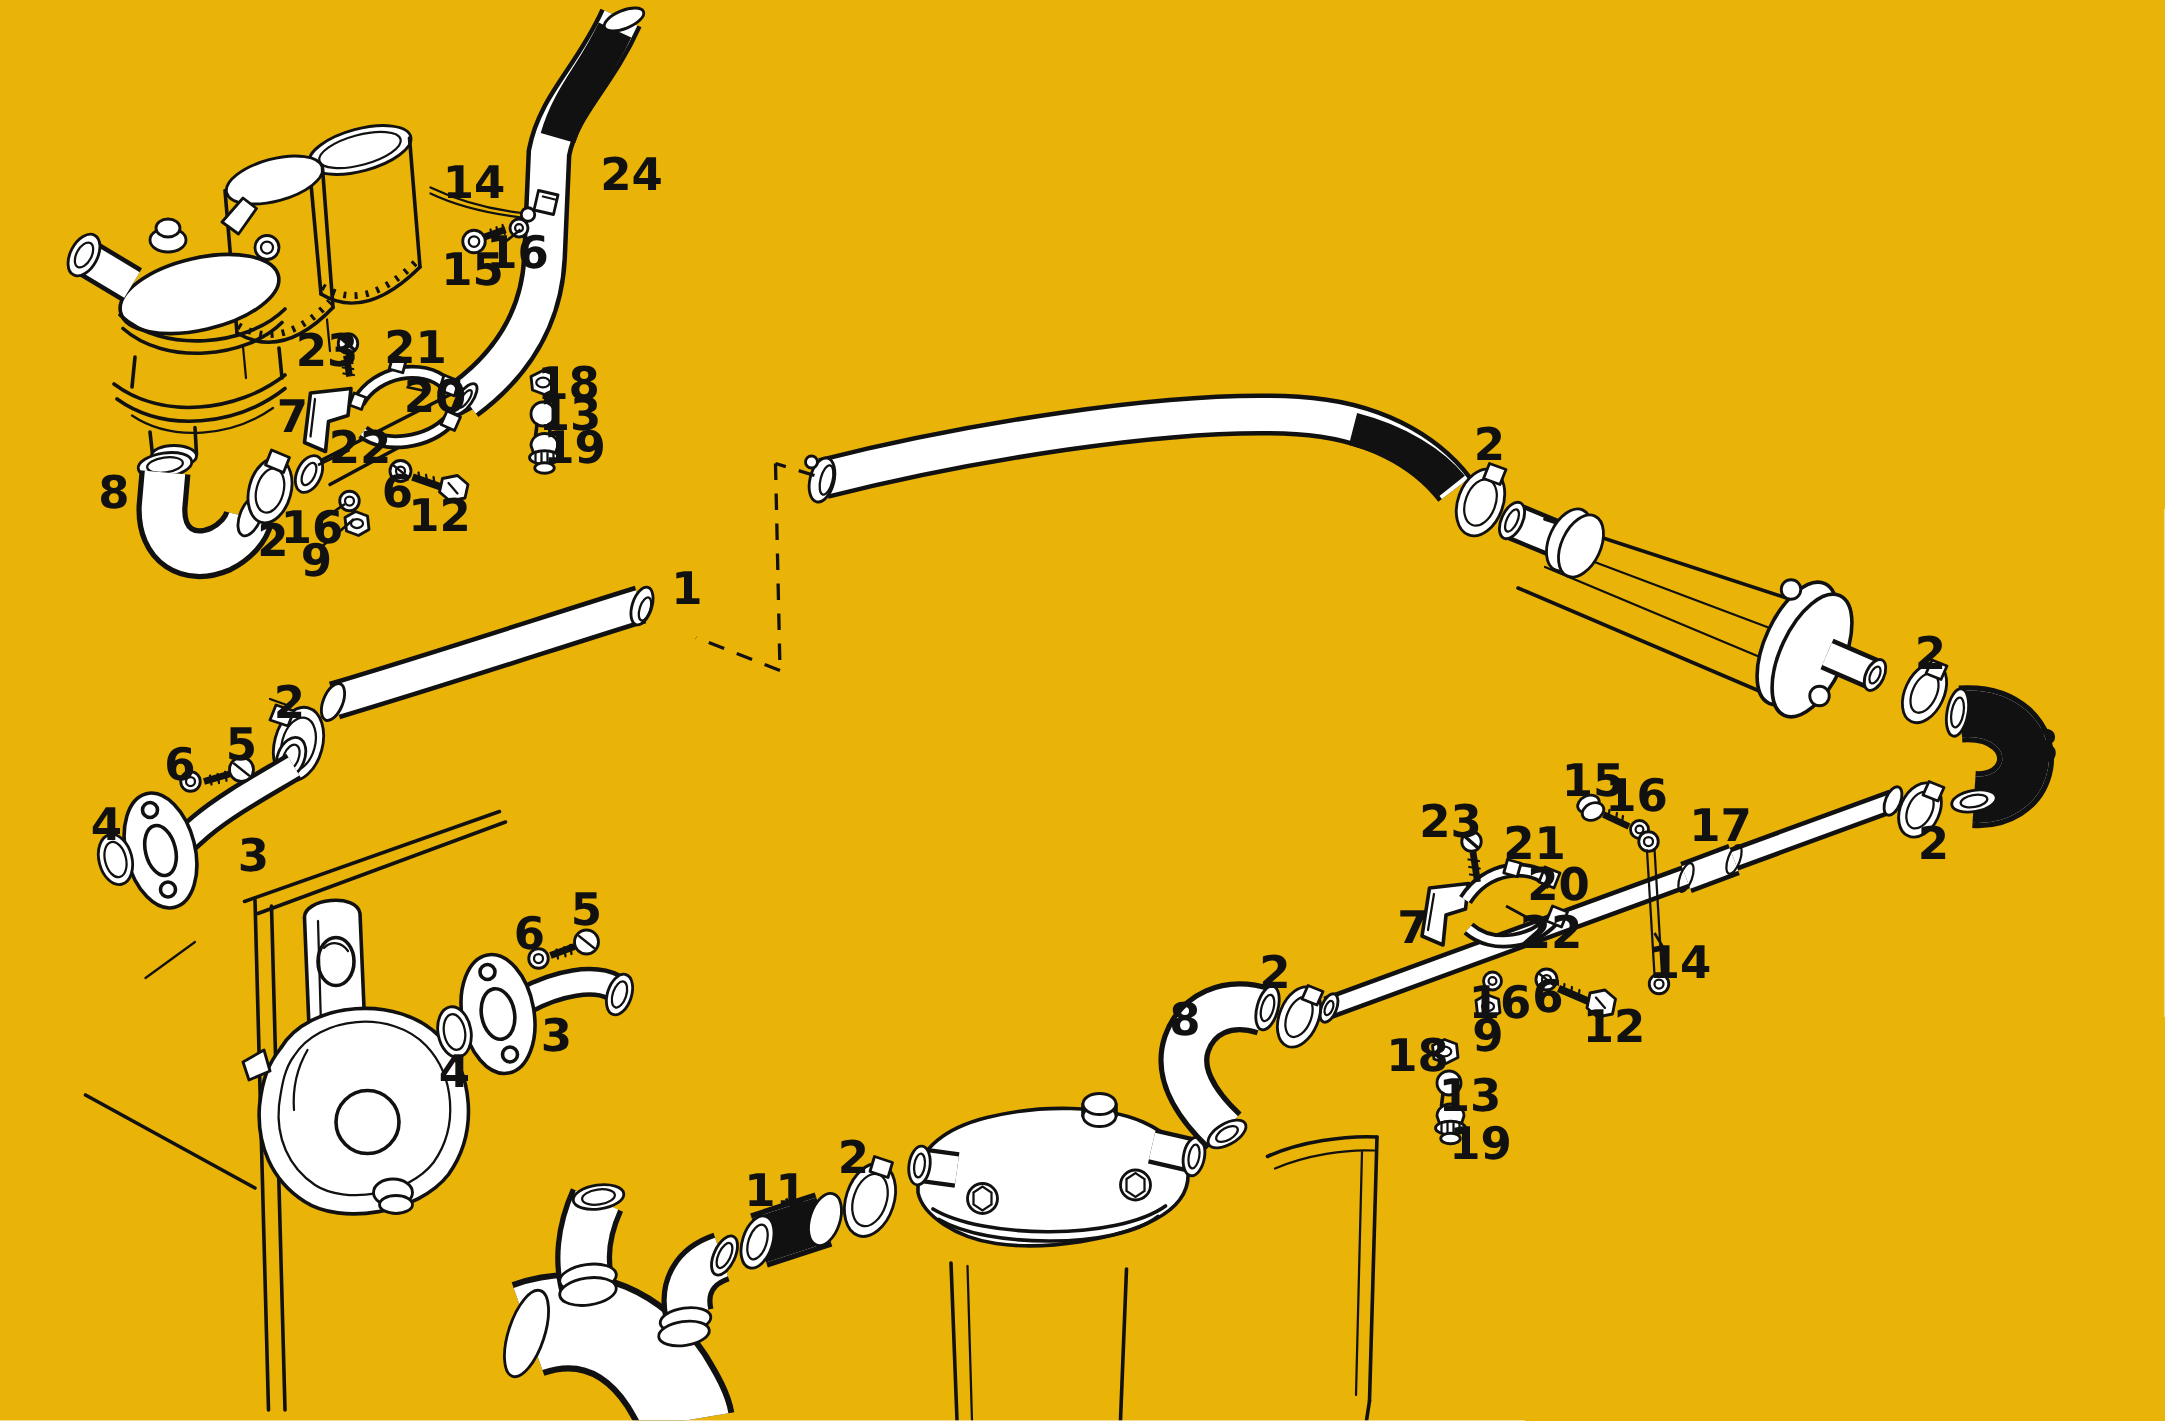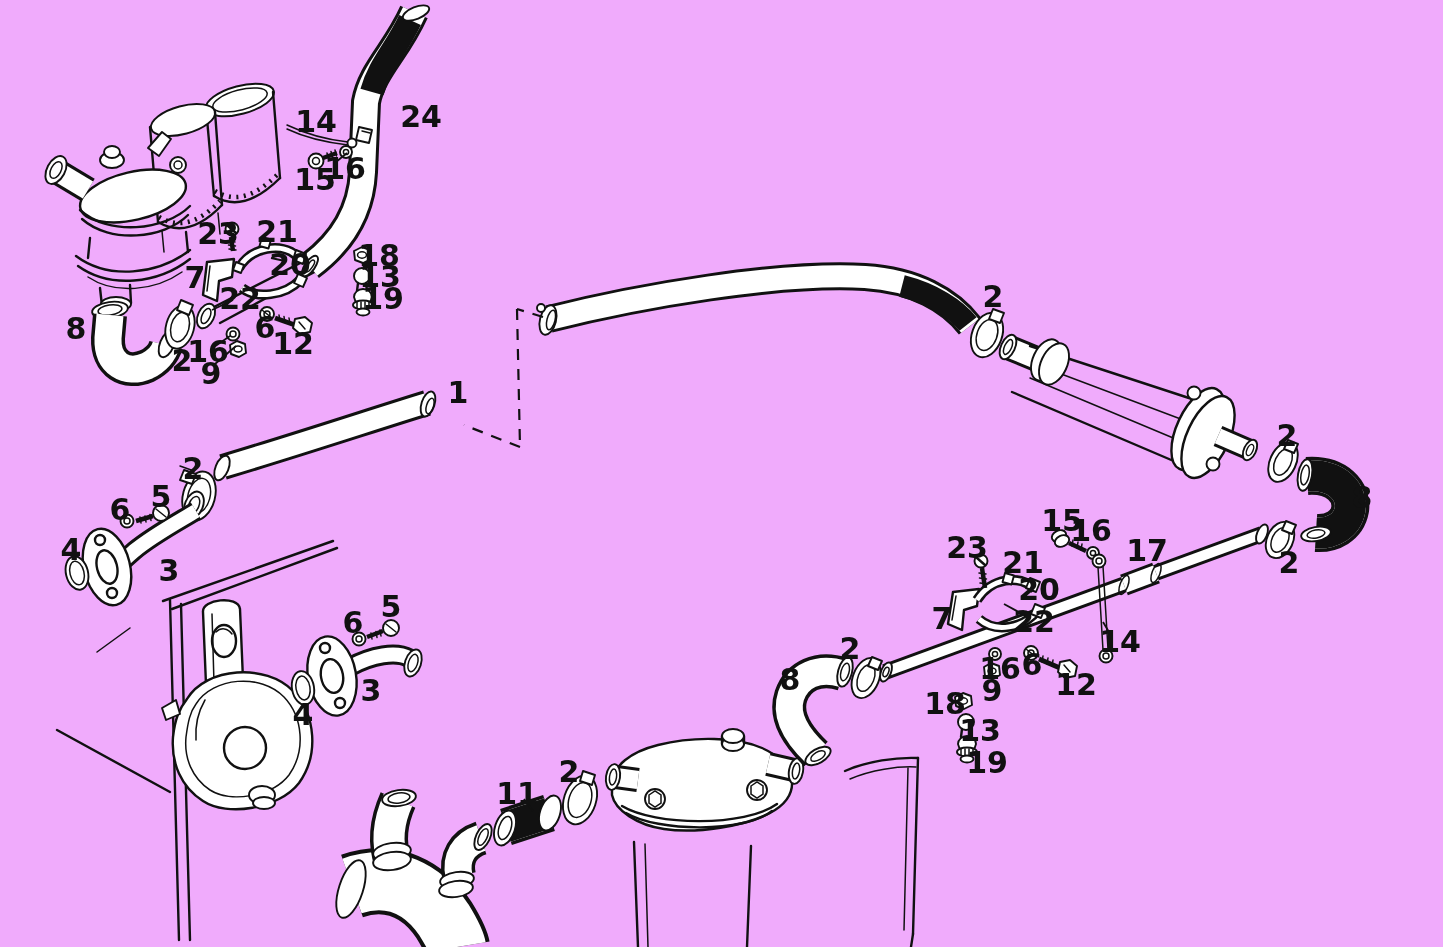--- a/index.html
+++ b/index.html
@@ -1,16 +1,16 @@
 <!DOCTYPE html>
 <html><head>
 <meta charset="utf-8">
 <style>
   html,body{margin:0;padding:0;background:#fff;}
-  .stage{position:relative;width:1443px;height:947px;background:#f0abfc;overflow:hidden;}
+  .stage{position:relative;width:1443px;height:947px;background:#eab308;overflow:hidden;}
   svg{display:block;}
   .ln{fill:none;stroke:#111;stroke-width:2.4;stroke-linecap:round;stroke-linejoin:round;}
   .tn{fill:none;stroke:#111;stroke-width:1.5;stroke-linecap:round;}
   .fw{fill:#fff;stroke:#111;stroke-width:2.4;stroke-linejoin:round;}
   .fwt{fill:#fff;stroke:#111;stroke-width:1.9;stroke-linejoin:round;}
   .to{fill:none;stroke:#111;stroke-linecap:butt;}
   .ti{fill:none;stroke:#fff;stroke-linecap:butt;}
   .dash{fill:none;stroke:#111;stroke-width:2.2;stroke-dasharray:11 9;}
   .dots{fill:none;stroke:#111;stroke-width:4.5;stroke-dasharray:2 5.5;}
   .leader{stroke:#111;stroke-width:1.8;}

